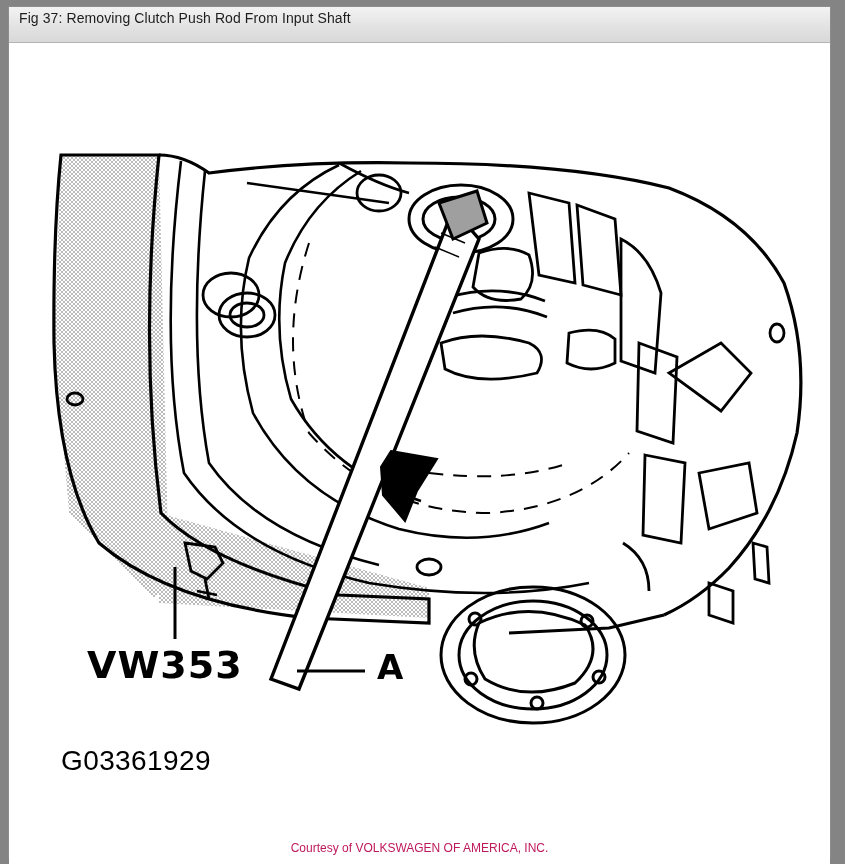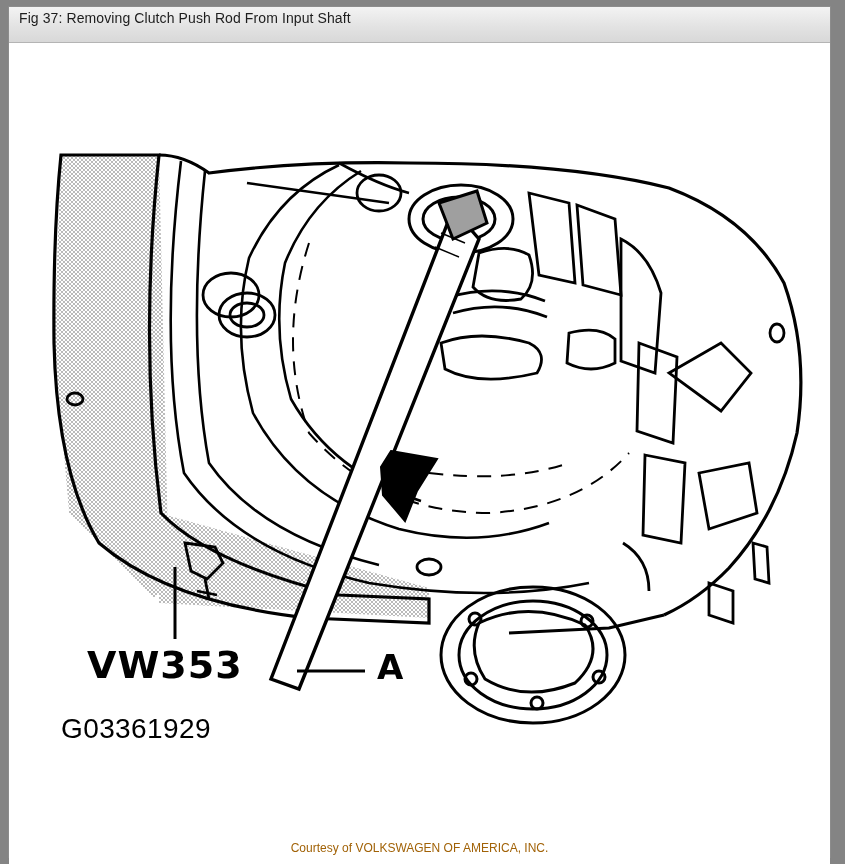--- a/index.html
+++ b/index.html
@@ -79,34 +79,34 @@
     left: 368px;
     top: 604px;
     font-family: "DejaVu Sans", sans-serif;
     font-weight: bold;
     font-size: 34px;
     color: #000000;
   }
   .label-code {
     position: absolute;
     left: 52px;
-    top: 670px;
+    top: 702px;
     font-family: "Liberation Sans", sans-serif;
     font-size: 28px;
     color: #000000;
     letter-spacing: 0.4px;
   }
   .courtesy {
     position: absolute;
     left: 0;
     right: 0;
     bottom: 14px;
     text-align: center;
     font-size: 12px;
-    color: #a16207;
+    color: #be185d;
   }
 </style>
 </head>
 <body>
 
 <div class="page">
 
   <div class="figure-window">
 
     <div class="title-bar">

